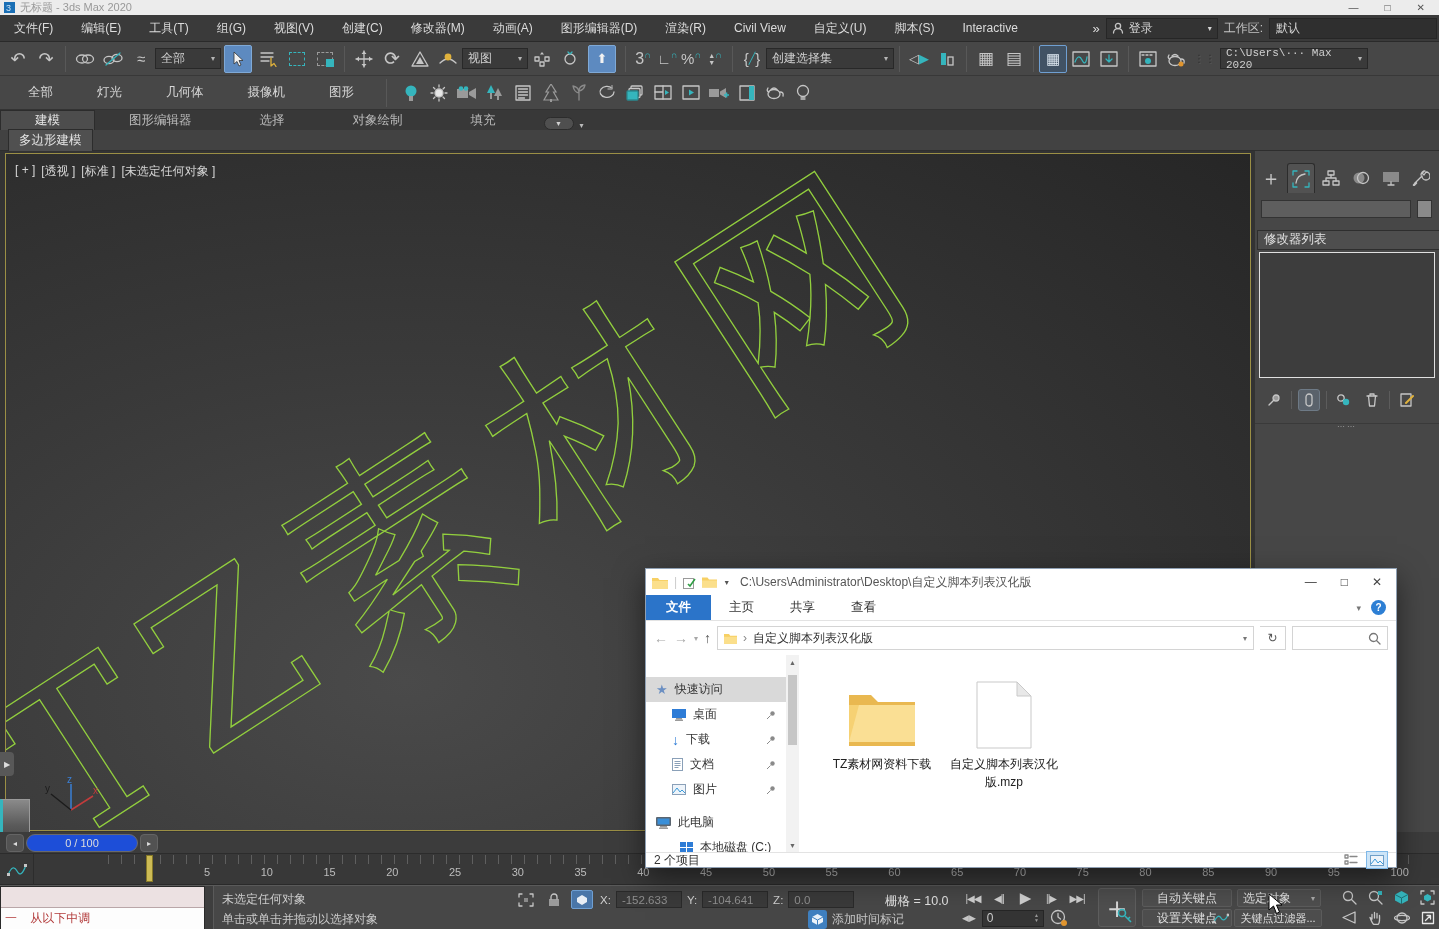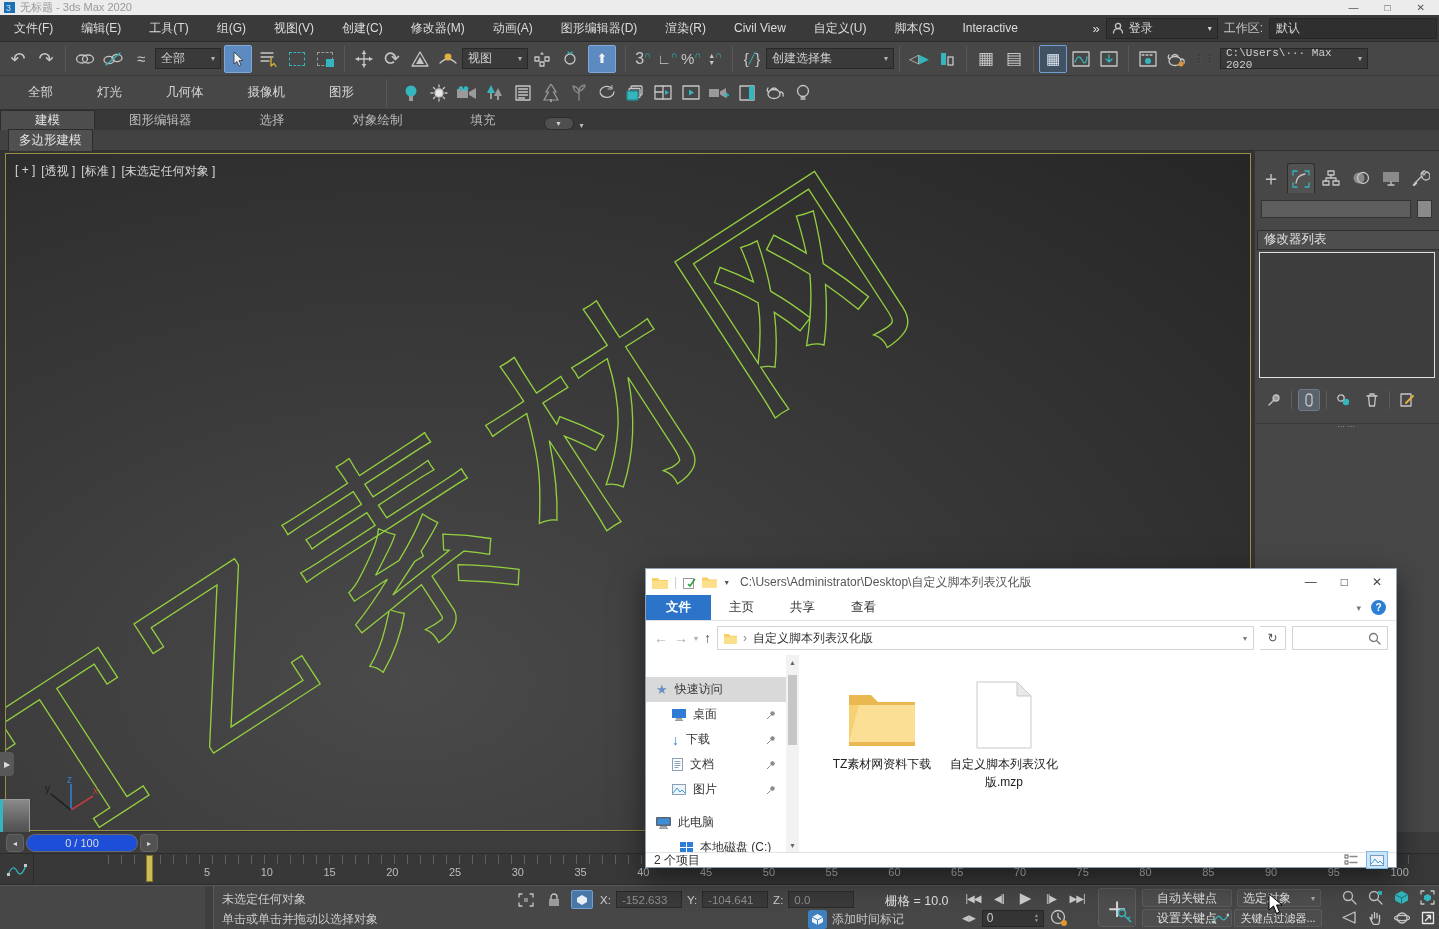--- a/index.html
+++ b/index.html
@@ -620,20 +620,24 @@
         <span>80</span>
         <span>85</span>
         <span>90</span>
         <span>95</span>
         <span>100</span>
       </div>
   </div>
 </div>
 
 <div id="statusbar">
+  <div id="listener">
+    <div class="lrow1"></div>
+    <div class="lrow2"><span>一    从以下中调</span></div>
+  </div>
   <div id="lgrip"></div>
   <div id="prompt1">未选定任何对象</div>
   <div id="prompt2">单击或单击并拖动以选择对象</div>
   <div id="toggles">
     <div class="togglebox">
         <svg class="ic" width="16" height="14">
           <path d="M1 4 V1 H4 M12 1 h3 v3 M15 10 v3 h-3 M4 13 H1 v-3"></path>
           <rect x="6" y="5" width="4" height="4" fill="#8a8a8a" stroke="none"></rect>
         </svg>
       </div>

